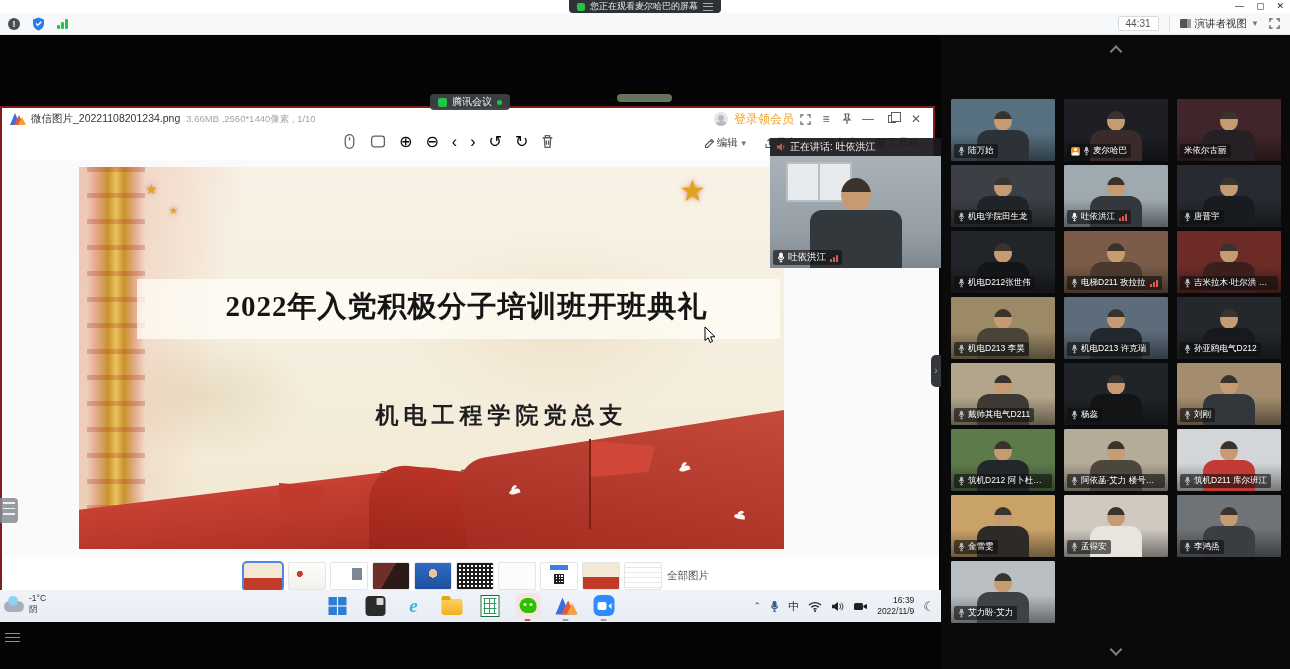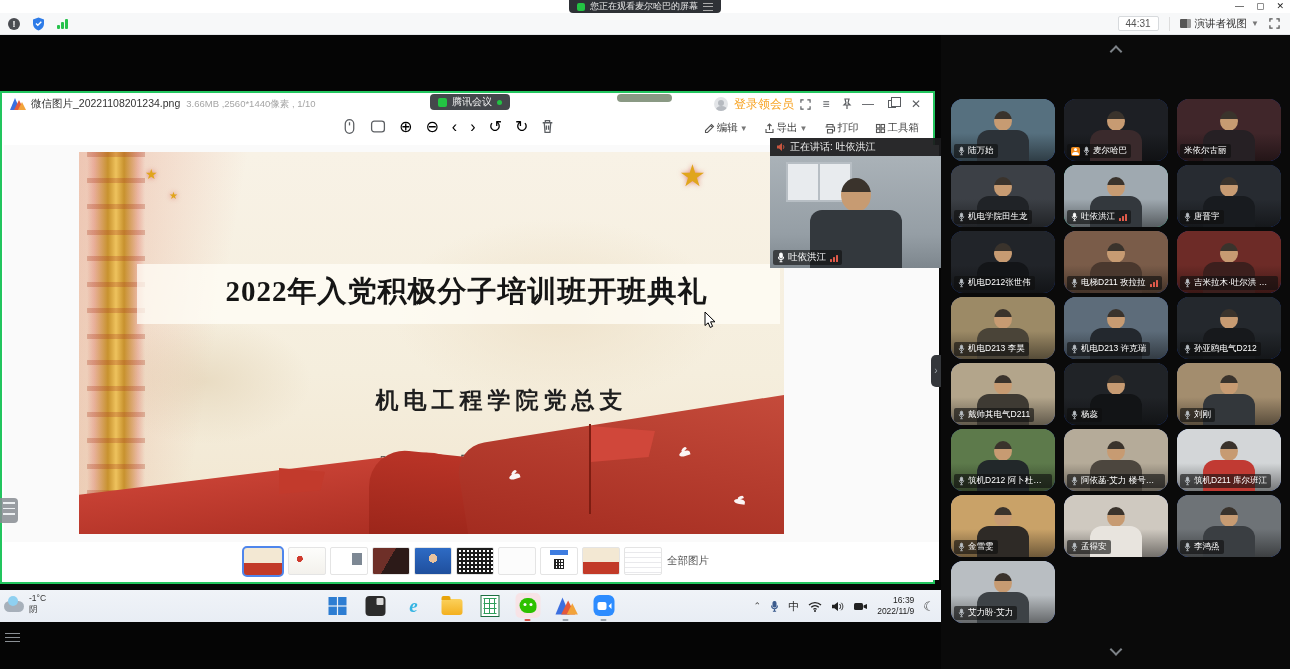--- a/index.html
+++ b/index.html
@@ -26,21 +26,21 @@
   #timer-box{border:1px solid #d7dadd;border-radius:2px;padding:1px 7px;font-size:10px;color:#555;background:#fff}
   .vdiv{width:1px;height:14px;background:#ddd}
   #view-switch{display:flex;align-items:center;gap:4px;font-size:10.5px;color:#333}
   .view-ic{width:11px;height:9px;background:linear-gradient(90deg,#555 0 60%,transparent 60% 66%,#999 66%);border-radius:1px}
   .caret{font-size:8px;color:#777}
 
   
   #share{position:absolute;left:0;top:35px;width:941px;height:634px;background:#050505;overflow:hidden}
 
   
-  #viewer{position:absolute;left:0;top:56px;width:935px;height:493px;border:2px solid #22c55e;background:#fff}
+  #viewer{position:absolute;left:0;top:71px;width:935px;height:493px;border:2px solid #7f1d1d;background:#fff}
   #vtitle{height:22px;display:flex;align-items:center;gap:6px;padding:0 8px;background:#fff}
   .wps-logo{width:15px;height:12px;position:relative;flex:0 0 auto}
   .wps-logo i{position:absolute;bottom:0;width:0;height:0;border-style:solid}
   .wps-logo i.b{left:0;border-width:0 5px 12px 5px;border-color:transparent transparent #3b6fe0 transparent}
   .wps-logo i.r{left:4px;border-width:0 5px 10px 5px;border-color:transparent transparent #e4593b transparent}
   .wps-logo i.y{left:8px;border-width:0 4px 8px 4px;border-color:transparent transparent #f2a33a transparent}
   #vfname{font-size:10.5px;color:#333}
   #vmeta{font-size:9.5px;color:#a5a5a5}
   #vtitle .sp{flex:1}
   .avatar{width:14px;height:14px;border-radius:50%;background:#e3e5e8;position:relative;overflow:hidden}
@@ -173,21 +173,21 @@
   .ime{font-size:11px;color:#222}
   #clock{font-size:8.5px;color:#222;text-align:right;line-height:1.25}
   .moon{font-size:13px;color:#333}
 
   
   #sidebar{position:absolute;left:941px;top:35px;width:349px;height:634px;background:#0a0a0a;overflow:hidden}
   .schev{position:absolute;left:50%;transform:translateX(-50%) rotate(45deg);width:9px;height:9px;border-left:2px solid #7d8差3;border-left:2px solid #7d8388;border-top:2px solid #7d8388}
   #chev-up{top:12px}
   #chev-down{top:610px;transform:translateX(-50%) rotate(225deg)}
   #pgrid{position:absolute;left:10px;top:64px;display:grid;grid-template-columns:repeat(3,104px);grid-auto-rows:62px;gap:4px 9px}
-  .tile{position:relative;background:#1d4ed8;border-radius:12px;overflow:hidden}
+  .tile{position:relative;background:#1d4ed8;border-radius:2px;overflow:hidden}
   .tile.active{outline:2px solid #23c343;outline-offset:-2px}
   .cam{position:absolute;inset:0;background:linear-gradient(180deg,var(--bg) 0%,var(--bg) 55%,rgba(0,0,0,.45) 100%),var(--bg)}
   .tile .phead{top:12px;width:18px;height:20px}
   .tile .pbody{top:31px;width:52px;height:32px;background:var(--shirt)}
 
   [data-interactable]{box-sizing:border-box}
 </style>
 </head>
 <body>
 

